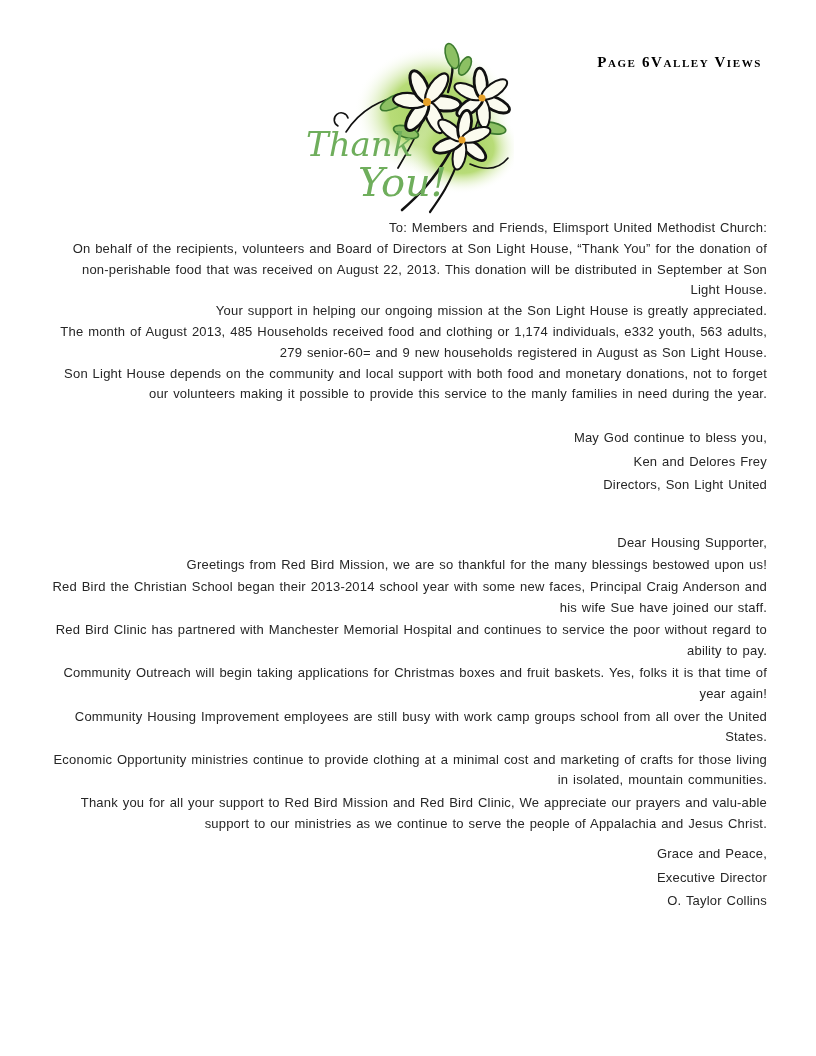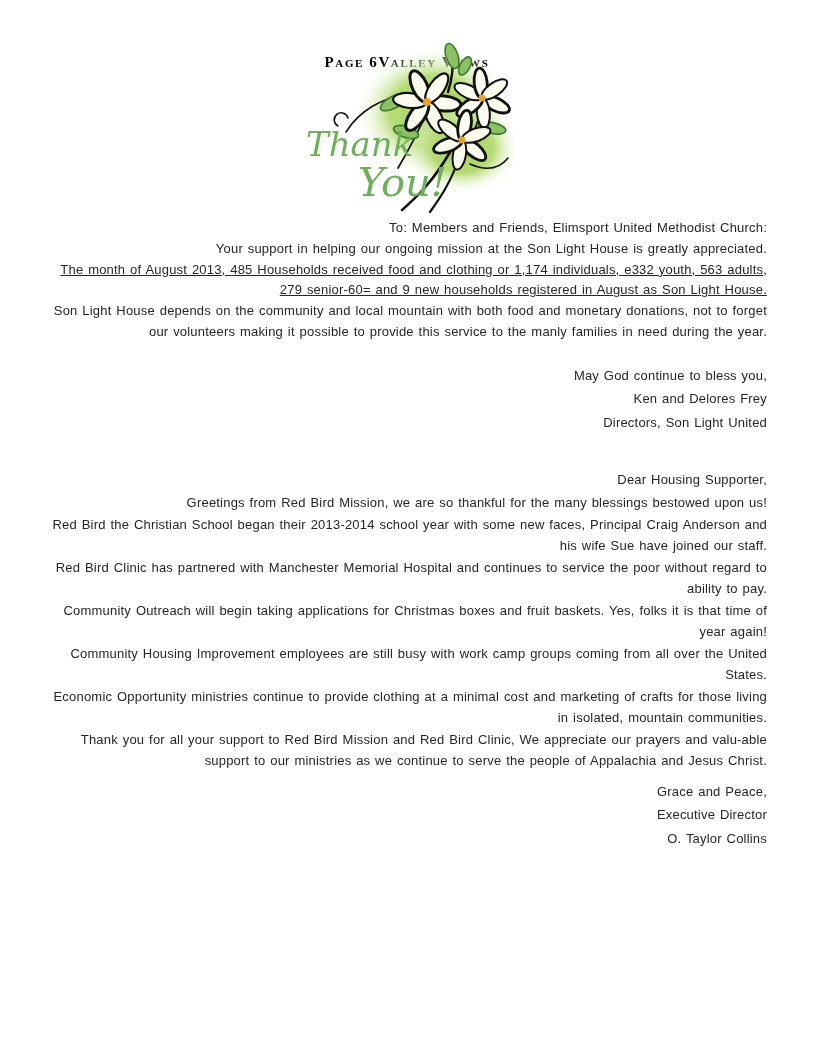--- a/index.html
+++ b/index.html
@@ -13,21 +13,21 @@
     background: #ffffff;
     overflow: hidden;
     color: #1f1f1f;
   }
   .header {
     position: absolute;
     top: 54px;
     left: 52px;
     right: 54px;
     display: flex;
-    justify-content: center;
+    justify-content: flex-end;
     align-items: flex-start;
   }
   .running-head {
     font-family: "Liberation Serif", serif;
     font-variant: small-caps;
     font-weight: 700;
     font-size: 15px;
     letter-spacing: 1.6px;
     color: #000000;
   }
@@ -51,21 +51,21 @@
     width: 715px;
     font-size: 13px;
     line-height: 20.8px;
     letter-spacing: 0.2px;
     word-spacing: 1px;
     color: #262626;
     text-align: right;
   }
   .content p { margin: 0; }
   .salutation { margin-bottom: 22px; }
-  .gap-top { margin-top: 21px; text-decoration: underline; }
+  .gap-top { margin-top: 21px; }
   .sig-block { margin-top: 21px; }
   .sig-block p { line-height: 23.5px; }
   .letter2 { margin-top: 36px; }
   .letter2 p.body-par { margin-bottom: 1.5px; }
   .letter2 .salutation { margin-bottom: 1.5px; }
   .sig-block2 { margin-top: 8px; }
   .sig-block2 p { line-height: 23.5px; }
 </style>
 </head>
 <body>
@@ -141,37 +141,38 @@
 
       <text class="script-word" x="4" y="116" font-size="34" fill="#6fae5c">Thank</text>
       <text class="script-word" x="56" y="156" font-size="40" fill="#6fae5c">You!</text>
     </svg>
   </div>
 
   <div class="content">
 
     <div>
       <p class="salutation">To: Members and Friends, Elimsport United Methodist Church:</p>
+      <p class="body-par">On behalf of the recipients, volunteers and Board of Directors at Son Light House, “Thank You” for the donation of non-perishable food that was received on August 22, 2013. This donation will be distributed in September at Son Light House.</p>
       <p class="body-par">Your support in helping our ongoing mission at the Son Light House is greatly appreciated.</p>
       <p class="body-par gap-top">The month of August 2013, 485 Households received food and clothing or 1,174 individuals, e332 youth, 563 adults, 279 senior-60= and 9 new households registered in August as Son Light House.</p>
-      <p class="body-par">Son Light House depends on the community and local mountain with both food and monetary donations, not to forget our volunteers making it possible to provide this service to the manly families in need during the year.</p>
+      <p class="body-par">Son Light House depends on the community and local support with both food and monetary donations, not to forget our volunteers making it possible to provide this service to the manly families in need during the year.</p>
       <div class="sig-block">
         <p>May God continue to bless you,</p>
         <p>Ken and Delores Frey</p>
         <p>Directors, Son Light United</p>
       </div>
     </div>
 
     <div class="letter2">
       <p class="salutation">Dear Housing Supporter,</p>
       <p class="body-par">Greetings from Red Bird Mission, we are so thankful for the many blessings bestowed upon us!</p>
       <p class="body-par">Red Bird the Christian School began their 2013-2014 school year with some new faces, Principal Craig Anderson and his wife Sue have joined our staff.</p>
       <p class="body-par">Red Bird Clinic has partnered with Manchester Memorial Hospital and continues to service the poor without regard to ability to pay.</p>
       <p class="body-par">Community Outreach will begin taking applications for Christmas boxes and fruit baskets. Yes, folks it is that time of year again!</p>
-      <p class="body-par">Community Housing Improvement employees are still busy with work camp groups coming from all over the United States.</p>
+      <p class="body-par">Community Housing Improvement employees are still busy with work camp groups school from all over the United States.</p>
       <p class="body-par">Economic Opportunity ministries continue to provide clothing at a minimal cost and marketing of crafts for those living in isolated, mountain communities.</p>
       <p class="body-par">Thank you for all your support to Red Bird Mission and Red Bird Clinic, We appreciate our prayers and valu-able support to our ministries as we continue to serve the people of Appalachia and Jesus Christ.</p>
       <div class="sig-block2">
         <p>Grace and Peace,</p>
         <p>Executive Director</p>
         <p>O. Taylor Collins</p>
       </div>
     </div>
 
   </div>

